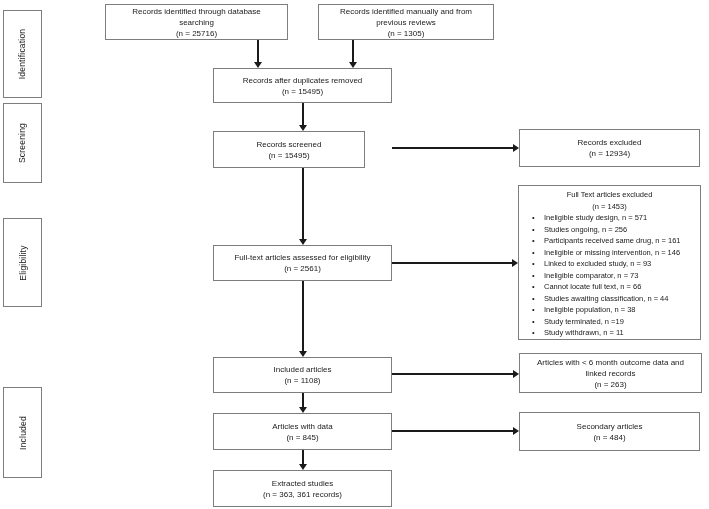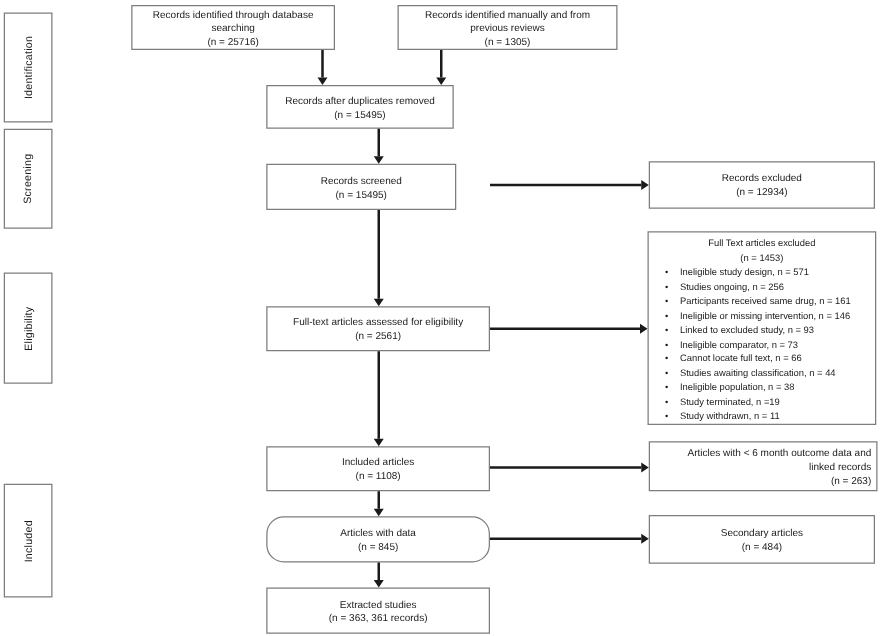--- a/index.html
+++ b/index.html
@@ -104,33 +104,33 @@
   <div class="stage" style="left:3px;top:103px;width:39px;height:80px;">
     <span class="vtext">Screening</span>
   </div>
   <div class="stage" style="left:3px;top:218px;width:39px;height:89px;">
     <span class="vtext">Eligibility</span>
   </div>
   <div class="stage" style="left:3px;top:387px;width:39px;height:91px;">
     <span class="vtext">Included</span>
   </div>
 
-  <div class="node" style="left:105px;top:4px;width:163px;height:36px;">
+  <div class="node" style="left:105px;top:4px;width:183px;height:36px;">
       <div>Records identified through database</div>
       <div>searching</div>
       <div>(n = 25716)</div>
     </div>
 
   <div class="node" style="left:318px;top:4px;width:176px;height:36px;">
       <div>Records identified manually and from</div>
       <div>previous reviews</div>
       <div>(n = 1305)</div>
     </div>
 
-  <div class="node" style="left:213px;top:68px;width:150px;height:35px;">
+  <div class="node" style="left:213px;top:68px;width:179px;height:35px;">
       <div>Records after duplicates removed</div>
       <div>(n = 15495)</div>
     </div>
 
   <div class="node" style="left:213px;top:131px;width:152px;height:37px;">
       <div>Records screened</div>
       <div>(n = 15495)</div>
     </div>
 
   <div class="node" style="left:519px;top:129px;width:181px;height:38px;">
@@ -194,27 +194,27 @@
           <span>Study withdrawn, n = 11</span>
         </div>
       </div>
   </div>
 
   <div class="node" style="left:213px;top:357px;width:179px;height:36px;text-align:right;">
       <div>Included articles</div>
       <div>(n = 1108)</div>
     </div>
 
-  <div class="node" style="left:519px;top:353px;width:183px;height:40px;align-items:flex-end;">
+  <div class="node" style="left:519px;top:353px;width:183px;height:40px;">
       <div>Articles with &lt; 6 month outcome data and</div>
       <div>linked records</div>
       <div>(n = 263)</div>
     </div>
 
-  <div class="node" style="left:213px;top:413px;width:179px;height:37px;border-radius:14px;">
+  <div class="node" style="left:213px;top:413px;width:179px;height:37px;">
       <div>Articles with data</div>
       <div>(n = 845)</div>
     </div>
 
   <div class="node" style="left:519px;top:412px;width:181px;height:39px;">
       <div>Secondary articles</div>
       <div>(n = 484)</div>
     </div>
 
   <div class="node" style="left:213px;top:470px;width:179px;height:37px;">

